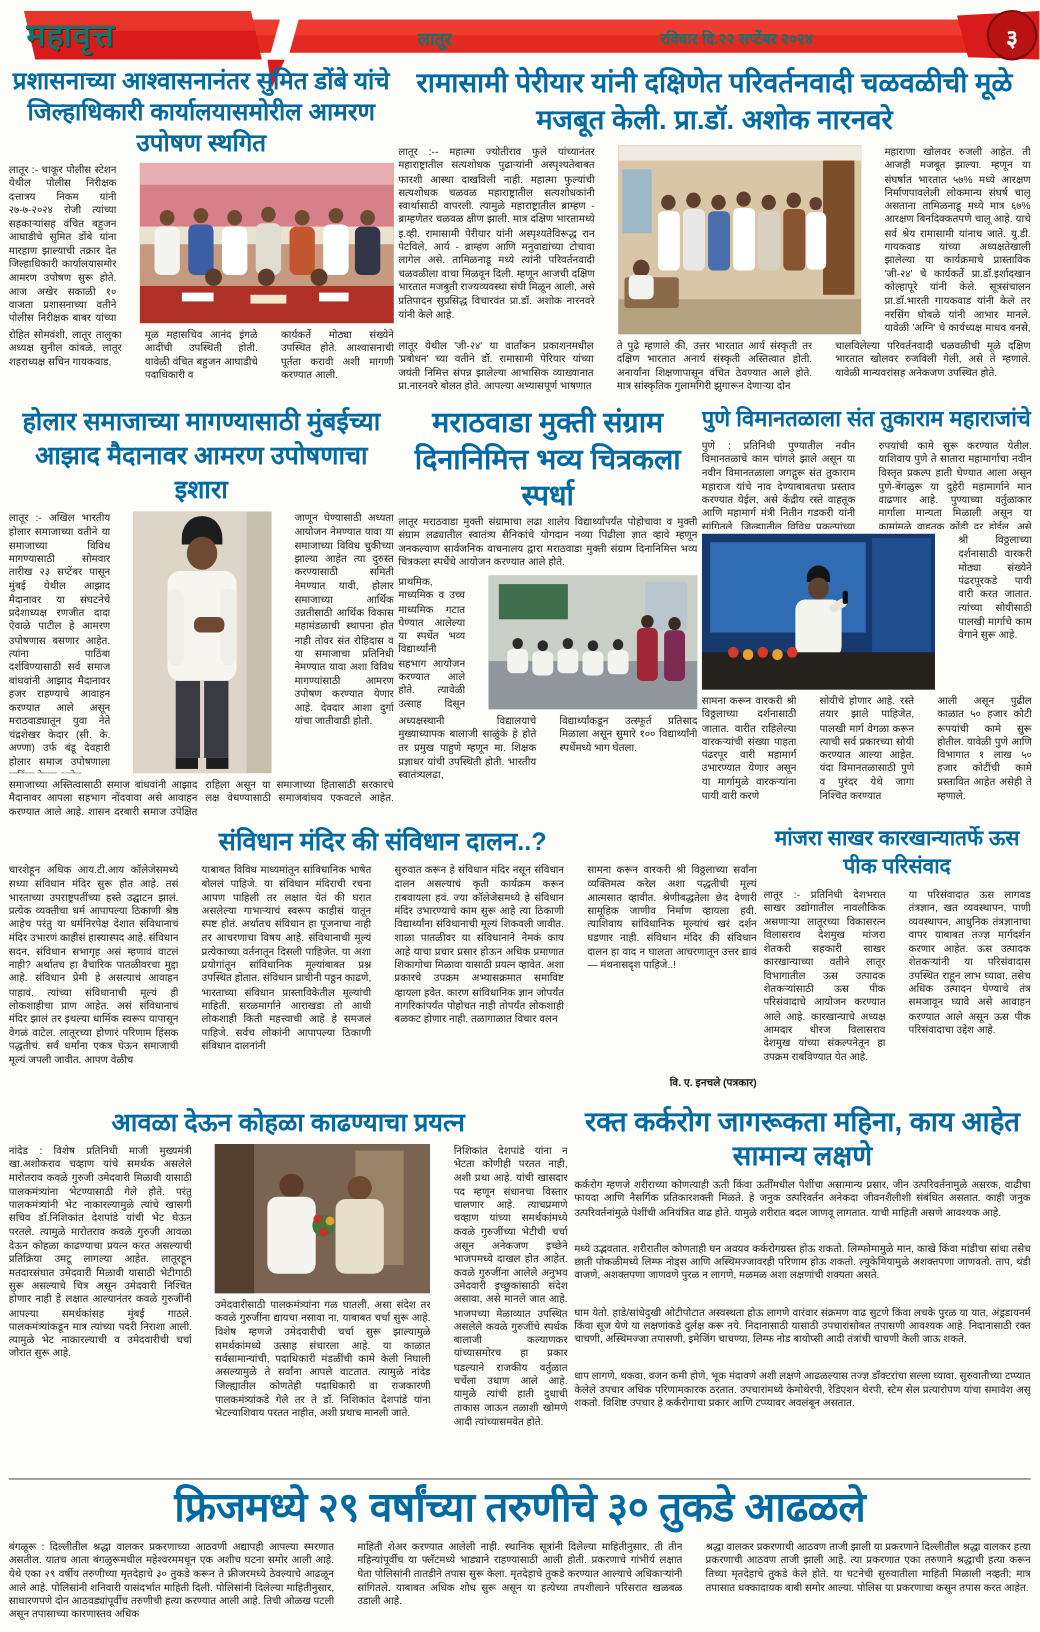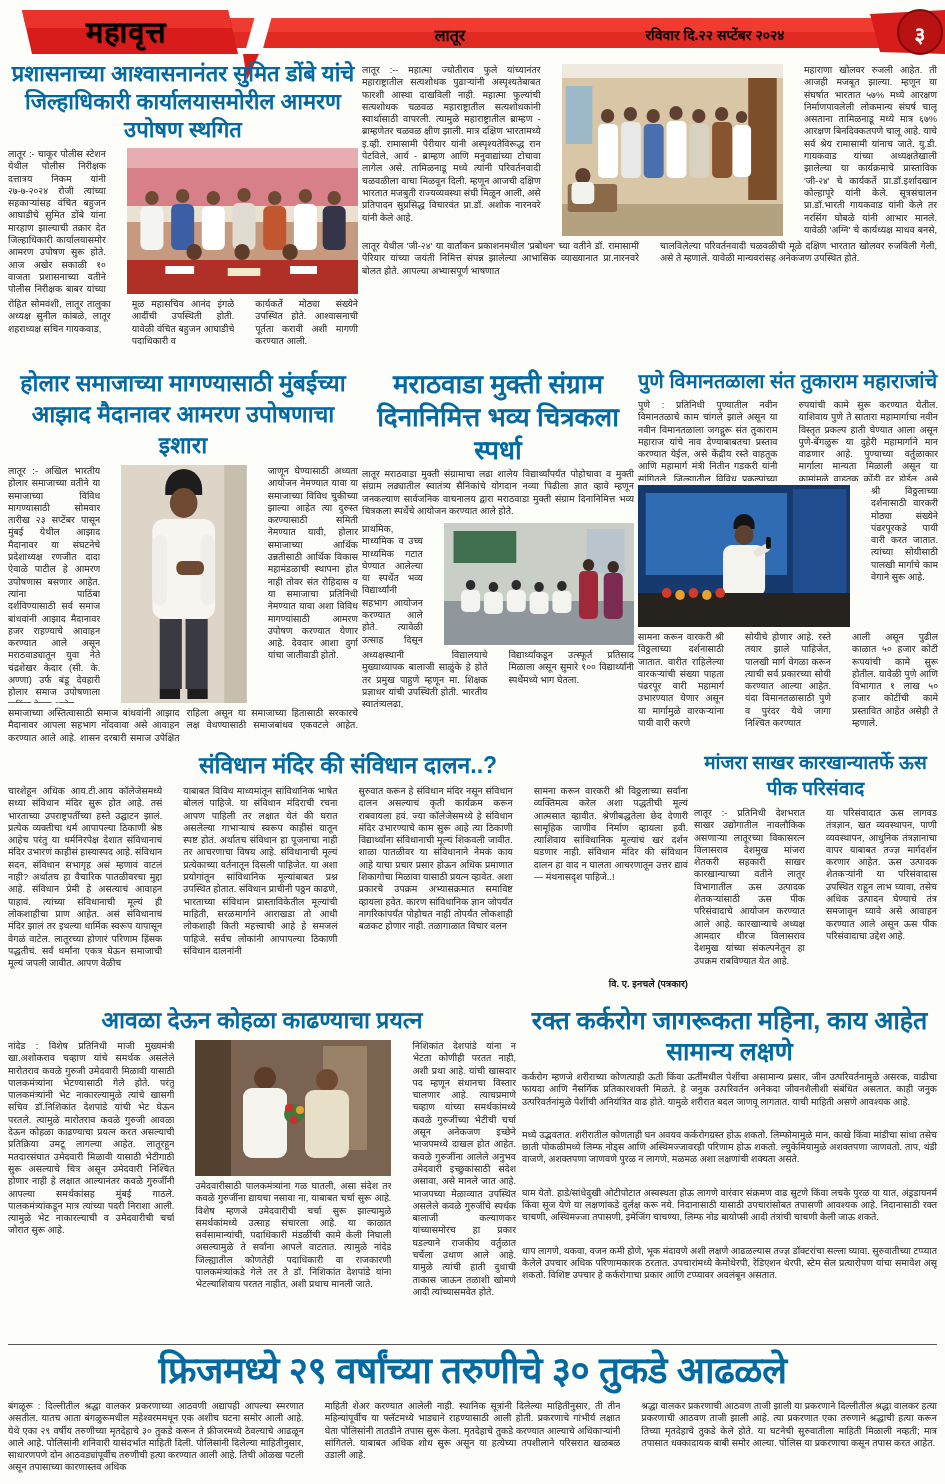--- a/index.html
+++ b/index.html
@@ -12,21 +12,21 @@
   .abs { position:absolute; }
   .hl { font-weight:bold; color:#0369a1; text-align:center; }
   .body-text {
     font-size:9.3px; line-height:12.3px; text-align:justify;
     overflow:hidden; word-break:break-word; color:#1c1c1c;
   }
   .cols { display:flex; gap:21px; }
   .photo { display:block; width:100%; height:100%; }
   .photo-frame { overflow:hidden; background:#ccc; }
   
-  .mast-text { position:absolute; color:#000000; font-weight:bold; text-align:center; }
+  .mast-text { position:absolute; color:#0f766e; font-weight:bold; text-align:left; }
   .badge-num { position:absolute; color:#fff; font-weight:bold; font-size:21px; text-align:center; }
   .byline { font-weight:bold; text-align:right; font-size:9.5px; }
   .rule-top { border-top:1.5px solid #555; }
 </style>
 </head>
 <body>
 
 <div class="abs" style="left:0;top:2px;width:945px;height:56px;">
   <svg class="abs" width="945" height="56" viewBox="0 0 945 56">
     <polygon points="140,16 930,16 940,46 150,46" fill="#e02a22"></polygon>
@@ -83,20 +83,21 @@
     </div>
   </div>
   <div class="cols" style="margin-top:4px;">
     <div class="body-text" style="flex:1;height:50px;">रोहित सोमवंशी, लातूर तालुका अध्यक्ष सुनील कांबळे, लातूर शहराध्यक्ष सचिन गायकवाड,</div>
     <div class="body-text" style="flex:1;height:50px;">मूळ महासचिव आनंद इंगळे आदींची उपस्थिती होती. यावेळी वंचित बहुजन आघाडीचे पदाधिकारी व</div>
     <div class="body-text" style="flex:1;height:50px;">कार्यकर्ते मोठ्या संख्येने उपस्थित होते. आश्वासनाची पूर्तता करावी अशी मागणी करण्यात आली.</div>
   </div>
 </section>
 
 <section class="abs" style="left:362px;top:60px;width:575px;">
+  <h2 class="hl" style="font-size:25px;line-height:33px;height:68px;overflow:hidden;">रामासामी पेरीयार यांनी दक्षिणेत परिवर्तनवादी चळवळीची मूळे मजबूत केली.  प्रा.डॉ. अशोक नारनवरे</h2>
   <div class="cols" style="margin-top:4px;">
     <div class="body-text" style="width:188px;height:172px;">लातूर :-- महात्मा ज्योतीराव फुले यांच्यानंतर महाराष्ट्रातील सत्यशोधक पुढाऱ्यांनी अस्पृश्यतेबाबत फारशी आस्था दाखविली नाही. महात्मा फुल्यांची सत्यशोधक चळवळ महाराष्ट्रातील सत्यशोधकांनी स्वार्थासाठी वापरली. त्यामुळे महाराष्ट्रातील ब्राम्हण - ब्राम्हणेतर चळवळ क्षीण झाली. मात्र दक्षिण भारतामध्ये इ.व्ही. रामासामी पेरीयार यांनी अस्पृश्यतेविरूद्ध रान पेटविले, आर्य - ब्राम्हण आणि मनुवाद्यांच्या टोचावा लागेल असे. तामिळनाडू मध्ये त्यांनी परिवर्तनवादी चळवळीला वाचा मिळवून दिली. म्हणून आजची दक्षिण भारतात मजबुती राज्यव्यवस्था संघी मिळून आली, असे प्रतिपादन सुप्रसिद्ध विचारवंत प्रा.डॉ. अशोक नारनवरे यांनी केले आहे.</div>
     <div class="photo-frame" style="width:233px;height:172px;">
       <svg class="photo" viewBox="0 0 233 172" preserveAspectRatio="none">
         <rect width="233" height="172" fill="#d8c6a6"></rect>
         <rect width="233" height="14" fill="#efeadf"></rect>
         <rect x="196" y="14" width="30" height="122" fill="#7d4e2a"></rect>
         <rect x="4" y="22" width="28" height="58" fill="#9db8c8"></rect>
         <rect y="140" width="233" height="32" fill="#b3a180"></rect>
         <g fill="#5f4030">
@@ -117,20 +118,21 @@
         <rect x="180" y="61" width="19" height="52" rx="5" fill="#ffffff"></rect>
         <rect x="6" y="120" width="52" height="28" rx="3" fill="#8a6a48"></rect>
         <circle cx="22" cy="112" r="8" fill="#5f4030"></circle>
           <rect x="10" y="118" width="24" height="22" rx="5" fill="#f2f2ee"></rect>
       </svg>
     </div>
     <div class="body-text" style="width:140px;height:172px;">महाराणा खोलवर रुजली आहेत. ती आजही मजबूत झाल्या. म्हणून या संघर्षात भारतात ५७% मध्ये आरक्षण निर्माणपावलेली लोकमान्य संघर्ष चालू असताना तामिळनाडू मध्ये मात्र ६७% आरक्षण बिनदिक्कतपणे चालू आहे. याचे सर्व श्रेय रामासामी यांनाच जाते. यु.डी. गायकवाड यांच्या अध्यक्षतेखाली झालेल्या या कार्यक्रमाचे प्रास्ताविक 'जी-२४' चे कार्यकर्ते प्रा.डॉ.इर्शादखान कोल्हापूरे यांनी केले. सूत्रसंचालन प्रा.डॉ.भारती गायकवाड यांनी केले तर नरसिंग घोबळे यांनी आभार मानले. यावेळी 'अग्नि' चे कार्यध्यक्ष माधव बनसे, प्राचार्य आर.डी. निद्रुकर, रामराजे आजान, इंजि. श्रीधर शेवाळे, प्रा.गजाधीकर, म्हादू राजहंस, प्रा. हजारे, बाळासाहेब सूर्यवंशी, प्रा. शहाजी, संजय लोंढे आदी मान्यवरांसह अनेकजण उपस्थित होते.</div>
   </div>
   <div class="cols" style="margin-top:4px;">
     <div class="body-text" style="flex:1;height:58px;">लातूर येथील 'जी-२४' या वार्तांकन प्रकाशनमधील 'प्रबोधन' च्या वतीने डॉ. रामासामी पेरियार यांच्या जयंती निमित्त संपन्न झालेल्या आभासिक व्याख्यानात प्रा.नारनवरे बोलत होते. आपल्या अभ्यासपूर्ण भाषणात</div>
+    <div class="body-text" style="flex:1;height:58px;">ते पुढे म्हणाले की, उत्तर भारतात आर्य संस्कृती तर दक्षिण भारतात अनार्य संस्कृती अस्तित्वात होती. अनार्यांना शिक्षणापासून वंचित ठेवण्यात आले होते. मात्र सांस्कृतिक गुलामगिरी झुगारून देणाऱ्या दोन</div>
     <div class="body-text" style="flex:1;height:58px;">चालविलेल्या परिवर्तनवादी चळवळीची मूळे दक्षिण भारतात खोलवर रुजविली गेली, असे ते म्हणाले. यावेळी मान्यवरांसह अनेकजण उपस्थित होते.</div>
   </div>
 </section>
 
 <section class="abs" style="left:8px;top:368px;width:350px;">
   <h2 class="hl" style="font-size:23px;line-height:31px;height:94px;overflow:hidden;">होलार समाजाच्या मागण्यासाठी मुंबईच्या आझाद मैदानावर आमरण उपोषणाचा इशारा</h2>
   <div class="cols" style="margin-top:3px;">
     <div class="body-text" style="width:100px;height:238px;">लातूर :- अखिल भारतीय होलार समाजाच्या वतीने या समाजाच्या विविध मागण्यासाठी सोमवार तारीख २३ सप्टेंबर पासून मुंबई येथील आझाद मैदानावर या संघटनेचे प्रदेशाध्यक्ष रणजीत दादा ऐवाळे पाटील हे आमरण उपोषणास बसणार आहेत. त्यांना पाठिंबा दर्शविण्यासाठी सर्व समाज बांधवांनी आझाद मैदानावर हजर राहण्याचे आवाहन करण्यात आले असून मराठवाड्यातून युवा नेते चंद्रशेखर केदार (सी. के. अण्णा) उर्फ बंडू देवहारी होलार समाज उपोषणाला पाठिंबा देणार आहेत.</div>
     <div class="photo-frame" style="width:136px;height:238px;">
       <svg class="photo" viewBox="0 0 136 238" preserveAspectRatio="none">

